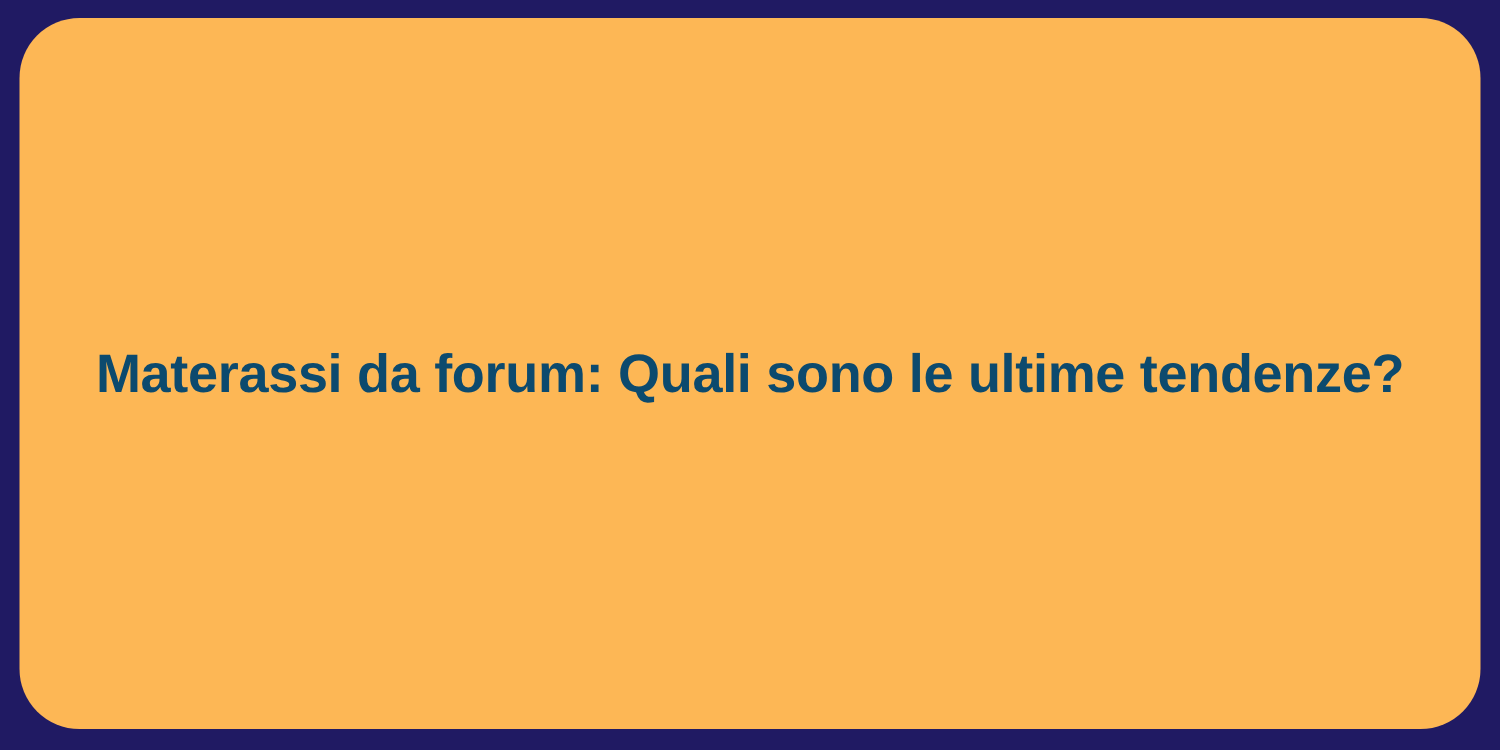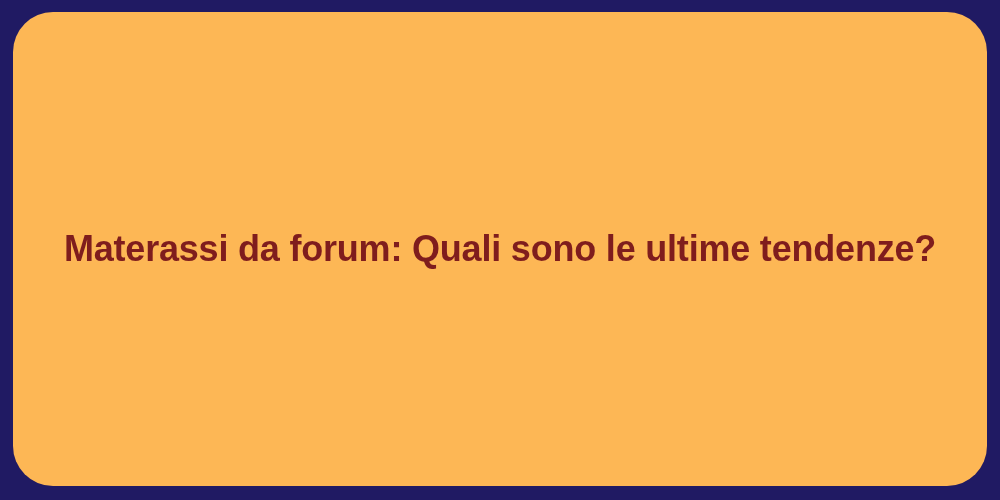--- a/index.html
+++ b/index.html
@@ -35,21 +35,21 @@
     padding: 0 40px;
   }
 
   #banner-title {
     margin: 17px;
     font-family: "Liberation Sans", sans-serif;
     font-size: 36px;
     font-weight: 700;
     line-height: 1.2;
     letter-spacing: -0.2px;
-    color: #7f1d1d;
+    color: #0c4a6e;
     white-space: nowrap;
   }
 </style>
 </head>
 <body>
 
 <div id="banner-frame">
   <div id="banner-panel">
     <h1 id="banner-title">Materassi da forum: Quali sono le ultime tendenze?</h1>
   </div>

